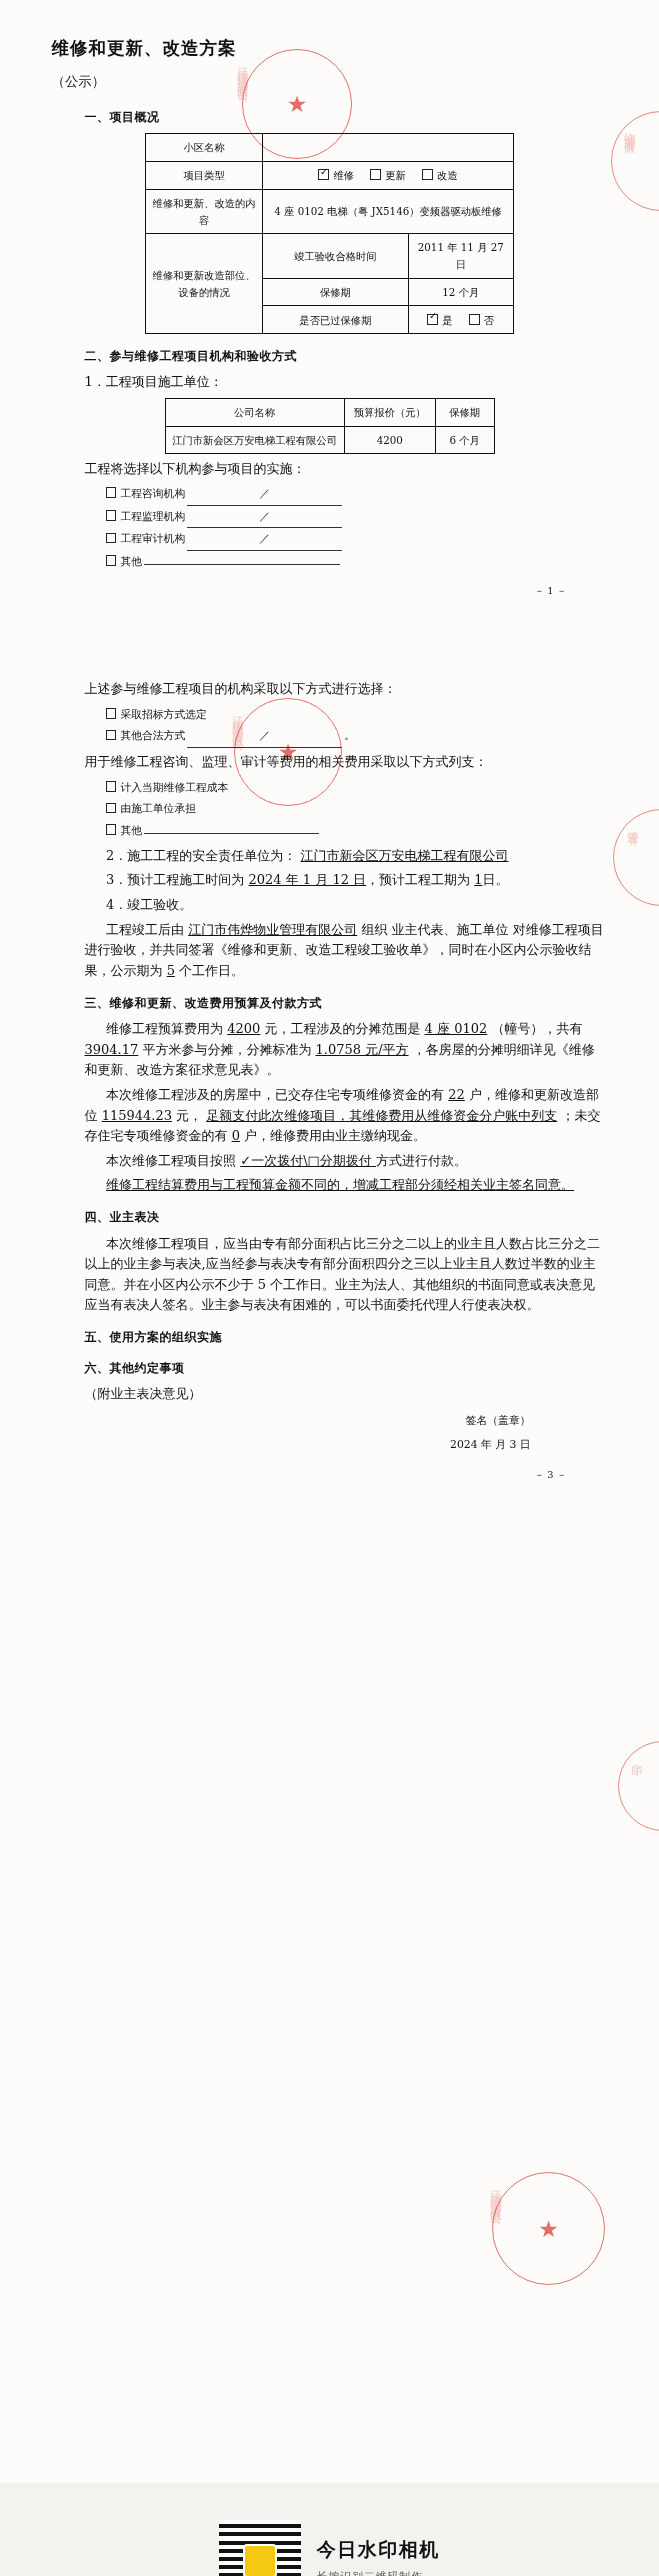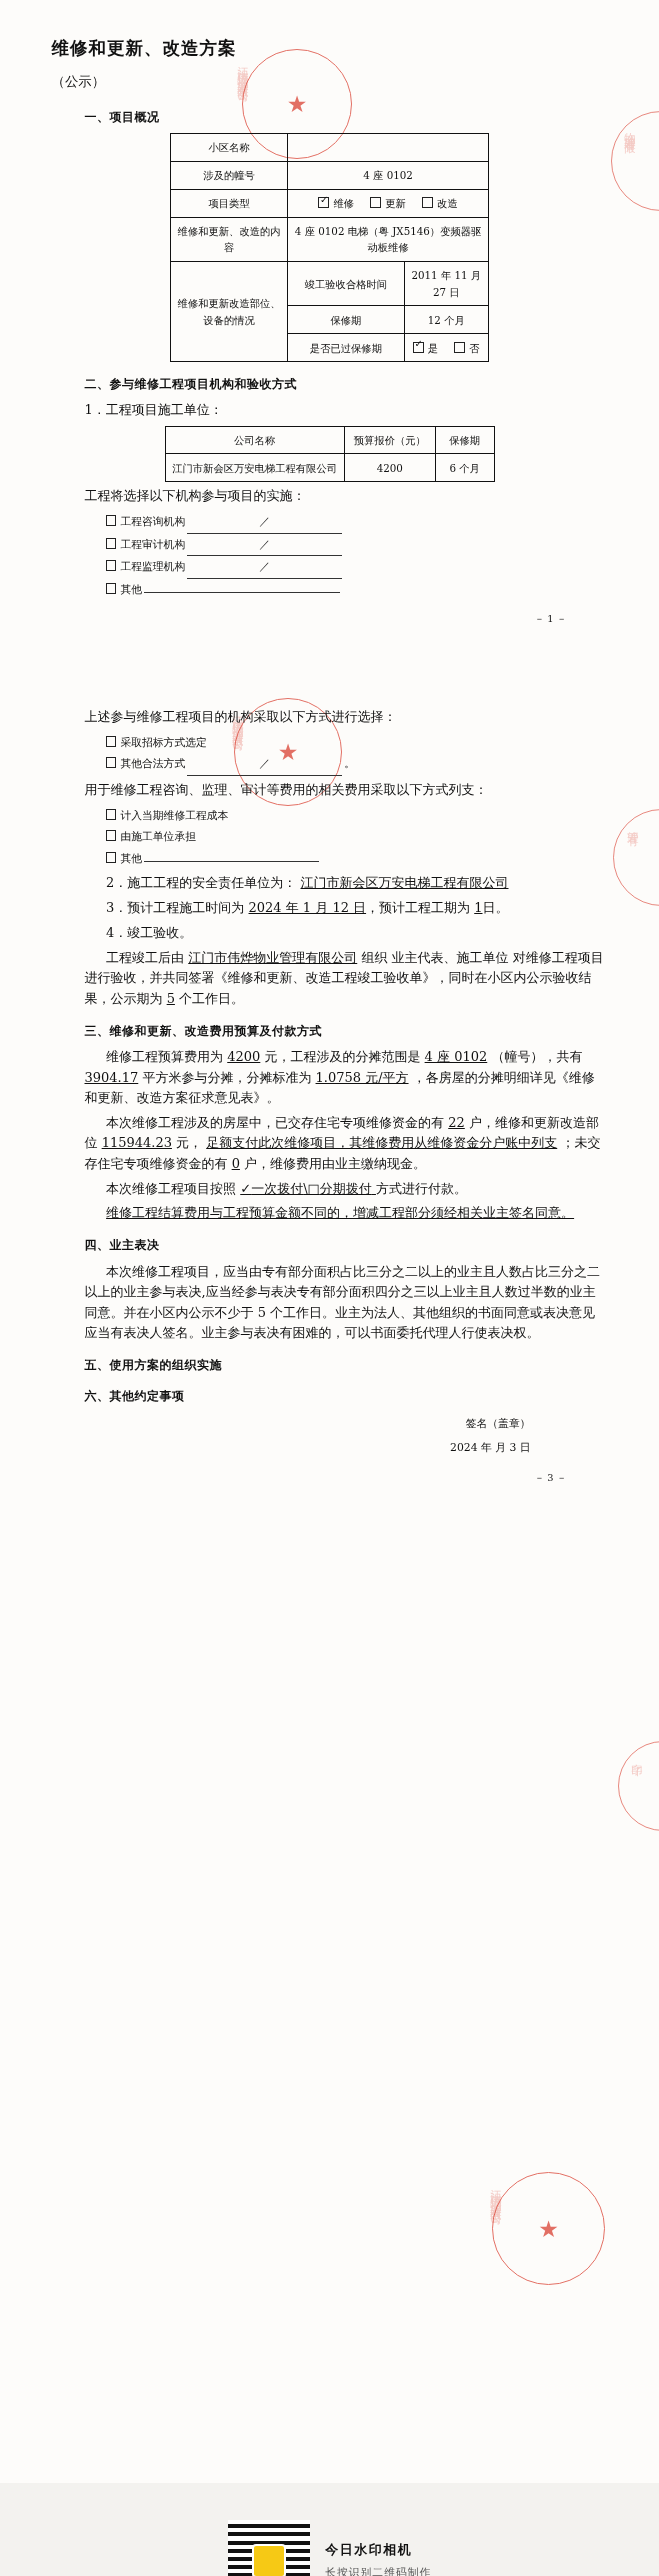--- a/index.html
+++ b/index.html
@@ -69,21 +69,21 @@
     margin:5.2px auto 3.1px auto;
     font-family:"DejaVu Serif","Liberation Serif",serif;
     font-size:10.3px;
   }
   table.t td{
     border:0.8px solid #111;
     padding:5.2px 4.1px;
     text-align:center;
     line-height:16.5px;
   }
-  .tbl1{ width:319px; margin-left:129px; }
+  .tbl1{ width:369px; margin-left:129px; }
   .tbl1 td.lbl{ width:108px; }
   .tbl2{ width:330px; margin-left:108px; }
   .tbl2 td.h{ font-weight:normal; }
   .list{
     font-family:"DejaVu Serif","Liberation Serif",serif;
     font-size:10.8px;
     line-height:21.6px;
     margin-left:54px;
   }
   .list .line{ display:block; }
@@ -146,21 +146,21 @@
     position:absolute;left:50%;top:50%;
     transform:translate(-50%,-50%);
     width:30px;height:30px;
     background:#f6c915;
     border:2.6px solid #fff;
     border-radius:4.1px;
   }
   .brand{
     font-family:"DejaVu Serif","Liberation Serif",serif;
   }
-  .brand .b1{ font-size:13px;font-weight:bold;letter-spacing:1.5px;color:#111;}
+  .brand .b1{ font-size:19px;font-weight:bold;letter-spacing:1.5px;color:#111;}
   .brand .b2{ font-size:10.8px;color:#555;margin-top:7.2px;letter-spacing:1px;}
   .watermark{
     position:absolute;
     font-family:"DejaVu Serif","Liberation Serif",serif;
     color:#d93a2b;
     opacity:.25;
     font-size:11.3px;
     writing-mode:vertical-rl;
     letter-spacing:2.1px;
     pointer-events:none;
@@ -203,24 +203,20 @@
     <h1 class="doc-title">维修和更新、改造方案</h1>
     <div class="doc-subtitle">（公示）</div>
 
     <div class="sec-head">一、项目概况</div>
 
     <table class="t tbl1">
       <tbody>
           <tr>
         <td class="lbl">小区名称</td>
         <td></td>
-      </tr>
-      <tr>
-        <td class="lbl">涉及的幢号</td>
-        <td>4 座 0102</td>
       </tr>
       <tr>
         <td class="lbl">项目类型</td>
         <td>
           <span class="chk on"></span><span>维修</span>
           &nbsp;&nbsp;&nbsp;
           <span class="chk"></span><span>更新</span>
           &nbsp;&nbsp;&nbsp;
           <span class="chk"></span><span>改造</span>
         </td>
@@ -275,24 +271,24 @@
     </tbody>
       </table>
 
     <div class="para">工程将选择以下机构参与项目的实施：</div>
 
     <div class="list">
       <span class="line">
         <span class="chk"></span><span>工程咨询机构</span><span class="dots">／</span>
       </span>
       <span class="line">
+        <span class="chk"></span><span>工程监理机构</span><span class="dots">／</span>
+      </span>
+      <span class="line">
         <span class="chk"></span><span>工程审计机构</span><span class="dots">／</span>
-      </span>
-      <span class="line">
-        <span class="chk"></span><span>工程监理机构</span><span class="dots">／</span>
       </span>
       <span class="line">
         <span class="chk"></span><span>其他</span><span class="dots" style="width:196px;"></span>
       </span>
     </div>
 
     <div class="pagenum">－ 1 －</div>
 
     <div class="spacer-lg"></div>
 
@@ -375,20 +371,21 @@
     </div>
 
     <div class="para indent u">维修工程结算费用与工程预算金额不同的，增减工程部分须经相关业主签名同意。</div>
 
     <div class="sec-head">四、业主表决</div>
     <div class="para indent">本次维修工程项目，应当由专有部分面积占比三分之二以上的业主且人数占比三分之二以上的业主参与表决,应当经参与表决专有部分面积四分之三以上业主且人数过半数的业主同意。并在小区内公示不少于 5 个工作日。业主为法人、其他组织的书面同意或表决意见应当有表决人签名。业主参与表决有困难的，可以书面委托代理人行使表决权。</div>
 
     <div class="sec-head">五、使用方案的组织实施</div>
 
     <div class="sec-head">六、其他约定事项</div>
+    <div class="para">（附业主表决意见）</div>
 
     <div class="sign">
       <div>签名（盖章）</div>
       <div>2024   年   月 3 日</div>
     </div>
 
     <div class="pagenum">－ 3 －</div>
 
     <div style="height:144px;"></div>
   </div>

